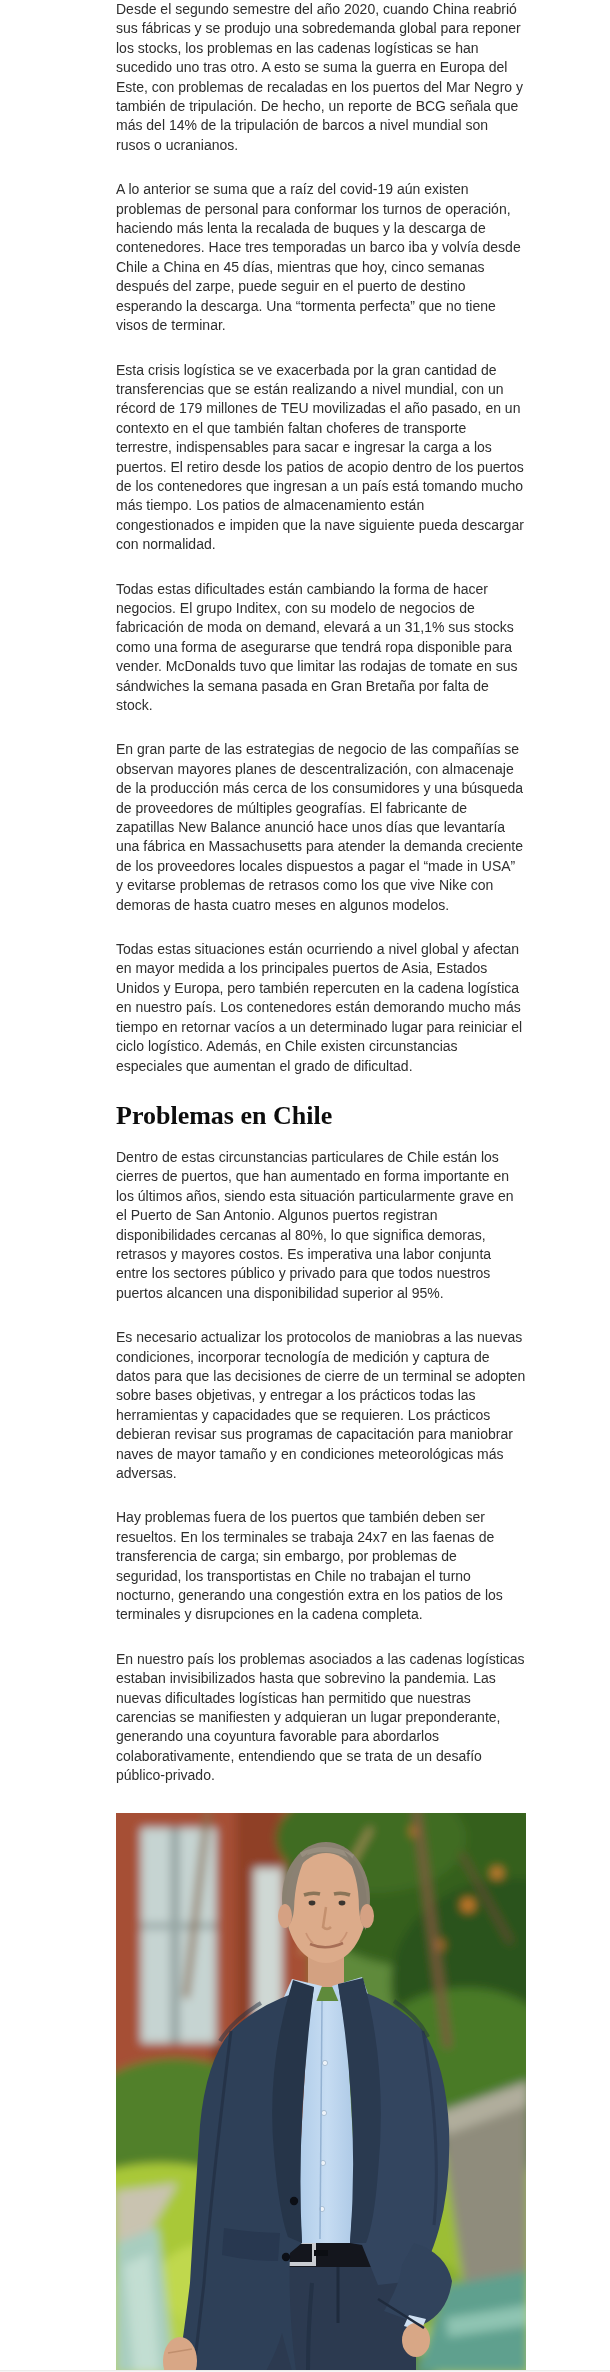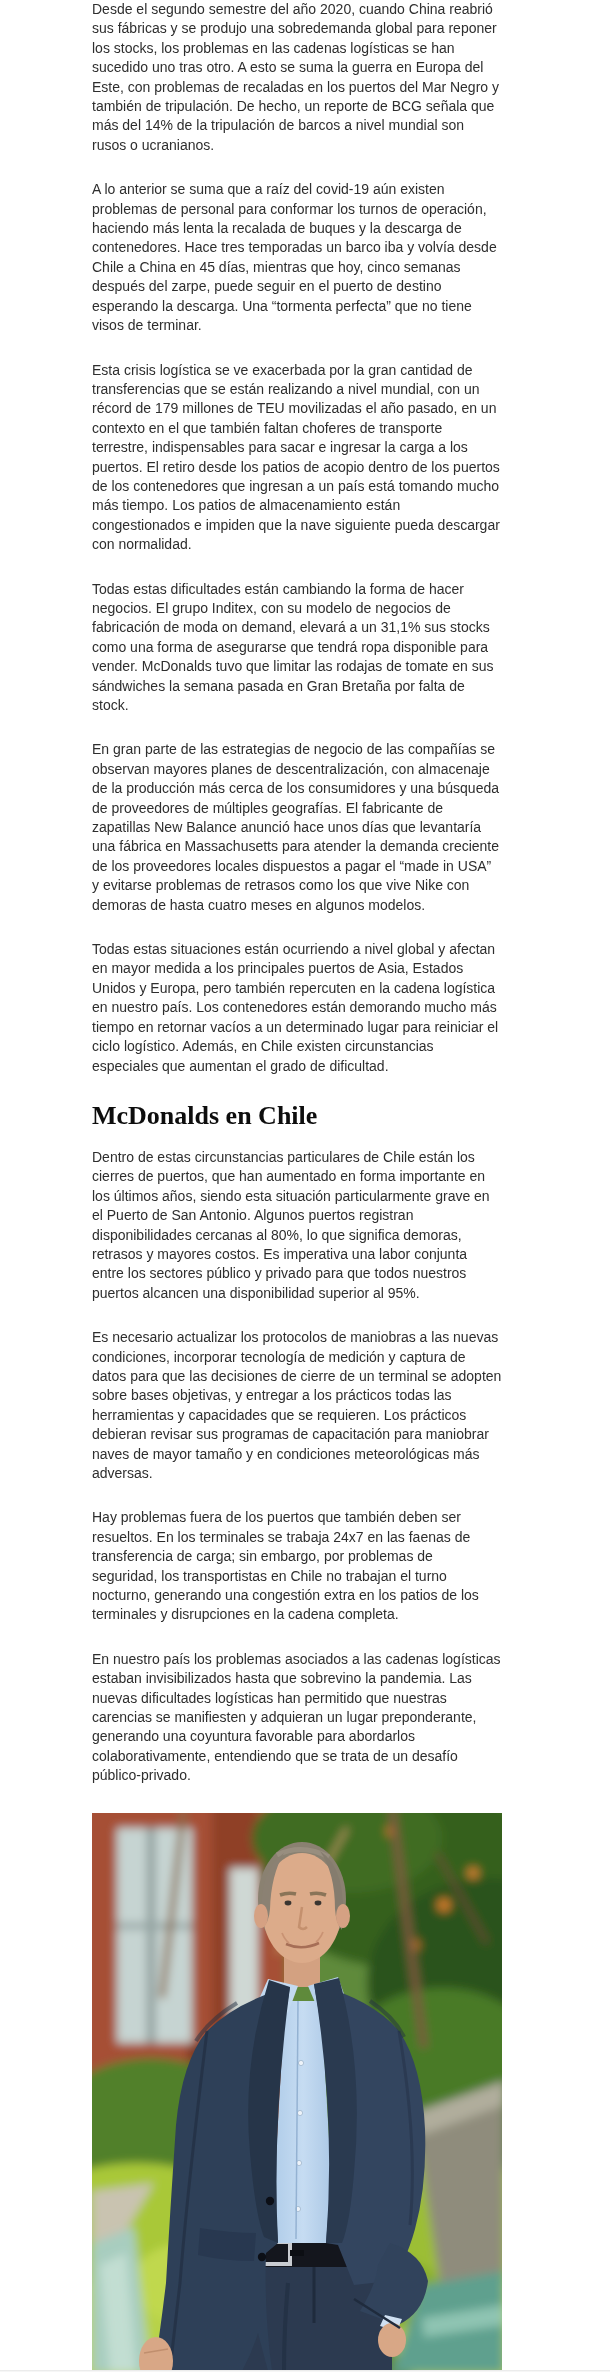--- a/index.html
+++ b/index.html
@@ -4,21 +4,21 @@
 <style>
   html,body{margin:0;padding:0;}
   body{
     width:610px;
     background:#ffffff;
     font-family:"Liberation Sans","DejaVu Sans",sans-serif;
     color:#2e2e2e;
   }
   .article-body{
     width:410px;
-    padding-left:92px;
+    padding-left:116px;
     padding-top:0;
   }
   .article-body p{
     margin:0 0 25px 0;
     font-size:14px;
     line-height:19.4px;
     color:#2e2e2e;
     text-align:left;
   }
   .article-body h2{
@@ -47,21 +47,21 @@
 
 <div class="article-body">
 
   <p>Desde el segundo semestre del año 2020, cuando China reabrió sus fábricas y se produjo una sobredemanda global para reponer los stocks, los problemas en las cadenas logísticas se han sucedido uno tras otro. A esto se suma la guerra en Europa del Este, con problemas de recaladas en los puertos del Mar Negro y también de tripulación. De hecho, un reporte de BCG señala que más del 14% de la tripulación de barcos a nivel mundial son rusos o ucranianos.</p>
   <p>A lo anterior se suma que a raíz del covid-19 aún existen problemas de personal para conformar los turnos de operación, haciendo más lenta la recalada de buques y la descarga de contenedores. Hace tres temporadas un barco iba y volvía desde Chile a China en 45 días, mientras que hoy, cinco semanas después del zarpe, puede seguir en el puerto de destino esperando la descarga. Una “tormenta perfecta” que no tiene visos de terminar.</p>
   <p>Esta crisis logística se ve exacerbada por la gran cantidad de transferencias que se están realizando a nivel mundial, con un récord de 179 millones de TEU movilizadas el año pasado, en un contexto en el que también faltan choferes de transporte terrestre, indispensables para sacar e ingresar la carga a los puertos. El retiro desde los patios de acopio dentro de los puertos de los contenedores que ingresan a un país está tomando mucho más tiempo. Los patios de almacenamiento están congestionados e impiden que la nave siguiente pueda descargar con normalidad.</p>
   <p>Todas estas dificultades están cambiando la forma de hacer negocios. El grupo Inditex, con su modelo de negocios de fabricación de moda on demand, elevará a un 31,1% sus stocks como una forma de asegurarse que tendrá ropa disponible para vender. McDonalds tuvo que limitar las rodajas de tomate en sus sándwiches la semana pasada en Gran Bretaña por falta de stock.</p>
   <p>En gran parte de las estrategias de negocio de las compañías se observan mayores planes de descentralización, con almacenaje de la producción más cerca de los consumidores y una búsqueda de proveedores de múltiples geografías. El fabricante de zapatillas New Balance anunció hace unos días que levantaría una fábrica en Massachusetts para atender la demanda creciente de los proveedores locales dispuestos a pagar el “made in USA” y evitarse problemas de retrasos como los que vive Nike con demoras de hasta cuatro meses en algunos modelos.</p>
   <p>Todas estas situaciones están ocurriendo a nivel global y afectan en mayor medida a los principales puertos de Asia, Estados Unidos y Europa, pero también repercuten en la cadena logística en nuestro país. Los contenedores están demorando mucho más tiempo en retornar vacíos a un determinado lugar para reiniciar el ciclo logístico. Además, en Chile existen circunstancias especiales que aumentan el grado de dificultad.</p>
 
-  <h2>McDonalds en Chile</h2>
+  <h2>Problemas en Chile</h2>
 
   <p>Dentro de estas circunstancias particulares de Chile están los cierres de puertos, que han aumentado en forma importante en los últimos años, siendo esta situación particularmente grave en el Puerto de San Antonio. Algunos puertos registran disponibilidades cercanas al 80%, lo que significa demoras, retrasos y mayores costos. Es imperativa una labor conjunta entre los sectores público y privado para que todos nuestros puertos alcancen una disponibilidad superior al 95%.</p>
   <p>Es necesario actualizar los protocolos de maniobras a las nuevas condiciones, incorporar tecnología de medición y captura de datos para que las decisiones de cierre de un terminal se adopten sobre bases objetivas, y entregar a los prácticos todas las herramientas y capacidades que se requieren. Los prácticos debieran revisar sus programas de capacitación para maniobrar naves de mayor tamaño y en condiciones meteorológicas más adversas.</p>
   <p>Hay problemas fuera de los puertos que también deben ser resueltos. En los terminales se trabaja 24x7 en las faenas de transferencia de carga; sin embargo, por problemas de seguridad, los transportistas en Chile no trabajan el turno nocturno, generando una congestión extra en los patios de los terminales y disrupciones en la cadena completa.</p>
   <p>En nuestro país los problemas asociados a las cadenas logísticas estaban invisibilizados hasta que sobrevino la pandemia. Las nuevas dificultades logísticas han permitido que nuestras carencias se manifiesten y adquieran un lugar preponderante, generando una coyuntura favorable para abordarlos colaborativamente, entendiendo que se trata de un desafío público-privado.</p>
 
   <figure class="article-photo" role="img" aria-label="Retrato de un hombre con traje azul marino y camisa celeste, de pie frente a jardines, árboles y un edificio de ladrillo">
     <svg width="410" height="557" viewBox="0 0 410 557" xmlns="http://www.w3.org/2000/svg">
       <defs>
         <filter id="bgblur" x="-10%" y="-10%" width="120%" height="120%">

